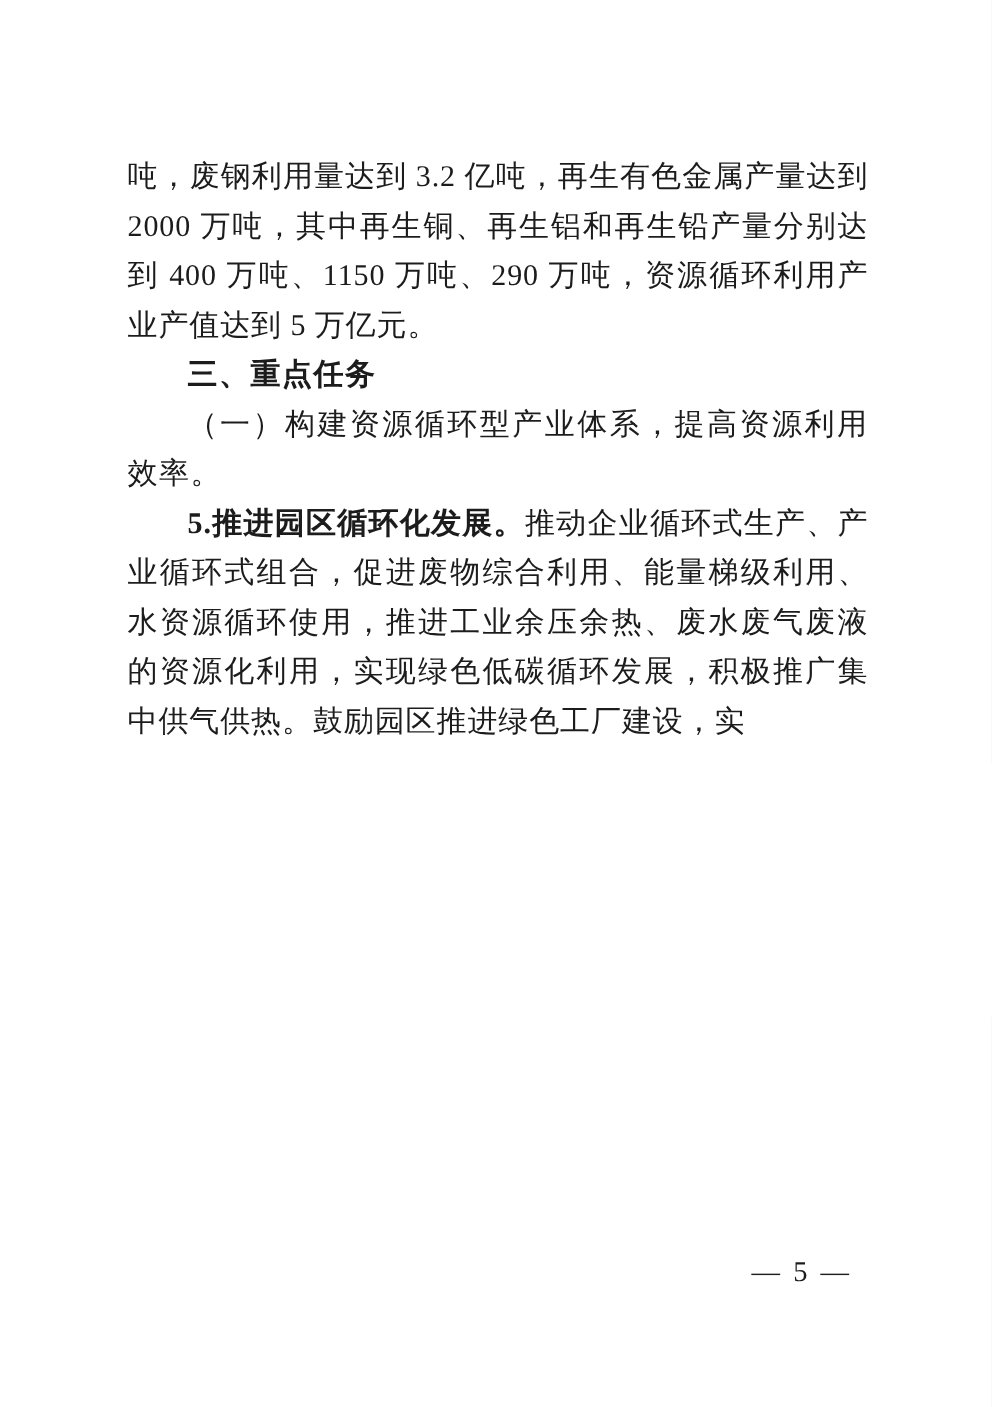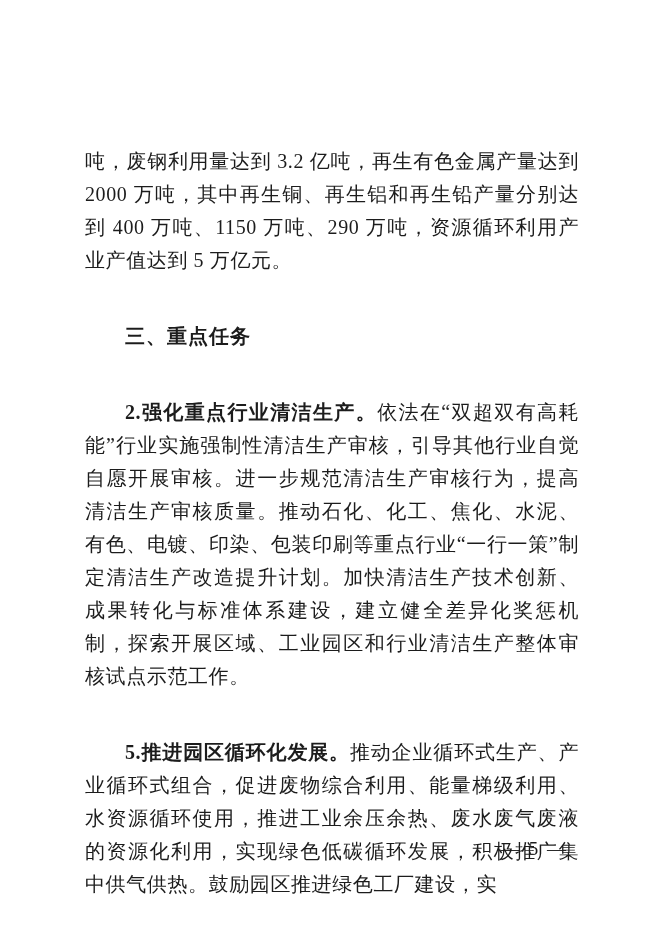--- a/index.html
+++ b/index.html
@@ -22,21 +22,20 @@
     top: 102px;
     width: 494px;
     font-size: 20px;
     line-height: 33px;
     text-align: justify;
     text-justify: inter-character;
     letter-spacing: 0.6px;
   }
   .content p {
     text-indent: 2em;
-    margin-top: 43px;
   }
   .content p.continuation {
     text-indent: 0;
   }
   .section-heading {
     font-family: Liberation Sans, sans-serif;
     font-weight: bold;
     letter-spacing: 1px;
   }
   .sub-heading {
@@ -57,22 +56,22 @@
 </head>
 <body>
 
 <div class="page">
   <div class="content">
 
     <p class="continuation">吨，废钢利用量达到 3.2 亿吨，再生有色金属产量达到 2000 万吨，其中再生铜、再生铝和再生铅产量分别达到 400 万吨、1150 万吨、290 万吨，资源循环利用产业产值达到 5 万亿元。</p>
 
     <p class="section-heading">三、重点任务</p>
 
+    <p class="sub-heading">（一）构建资源循环型产业体系，提高资源利用效率。</p>
 
 
-    <p><span class="para-lead">2.强化重点行业清洁生产。</span><span>依法在“双超双有高耗能”行业实施强制性清洁生产审核，引导其他行业自觉自愿开展审核。进一步规范清洁生产审核行为，提高清洁生产审核质量。推动石化、化工、焦化、水泥、有色、电镀、印染、包装印刷等重点行业“一行一策”制定清洁生产改造提升计划。加快清洁生产技术创新、成果转化与标准体系建设，建立健全差异化奖惩机制，探索开展区域、工业园区和行业清洁生产整体审核试点示范工作。</span></p>
 
     <p><span class="para-lead">5.推进园区循环化发展。</span><span>推动企业循环式生产、产业循环式组合，促进废物综合利用、能量梯级利用、水资源循环使用，推进工业余压余热、废水废气废液的资源化利用，实现绿色低碳循环发展，积极推广集中供气供热。鼓励园区推进绿色工厂建设，实</span></p>
 
   </div>
 
   <div class="page-footer">— 5 —</div>
 </div>
 
 </body></html>

